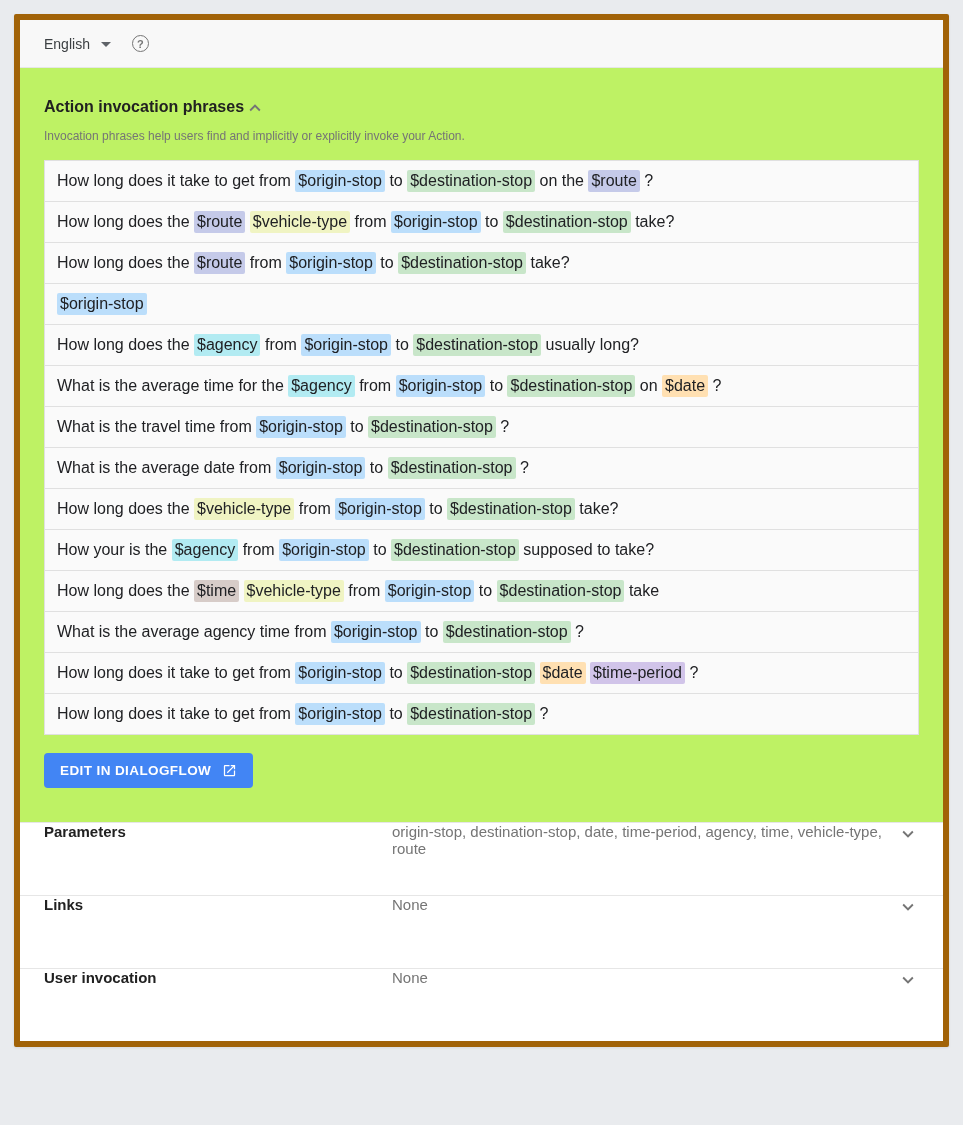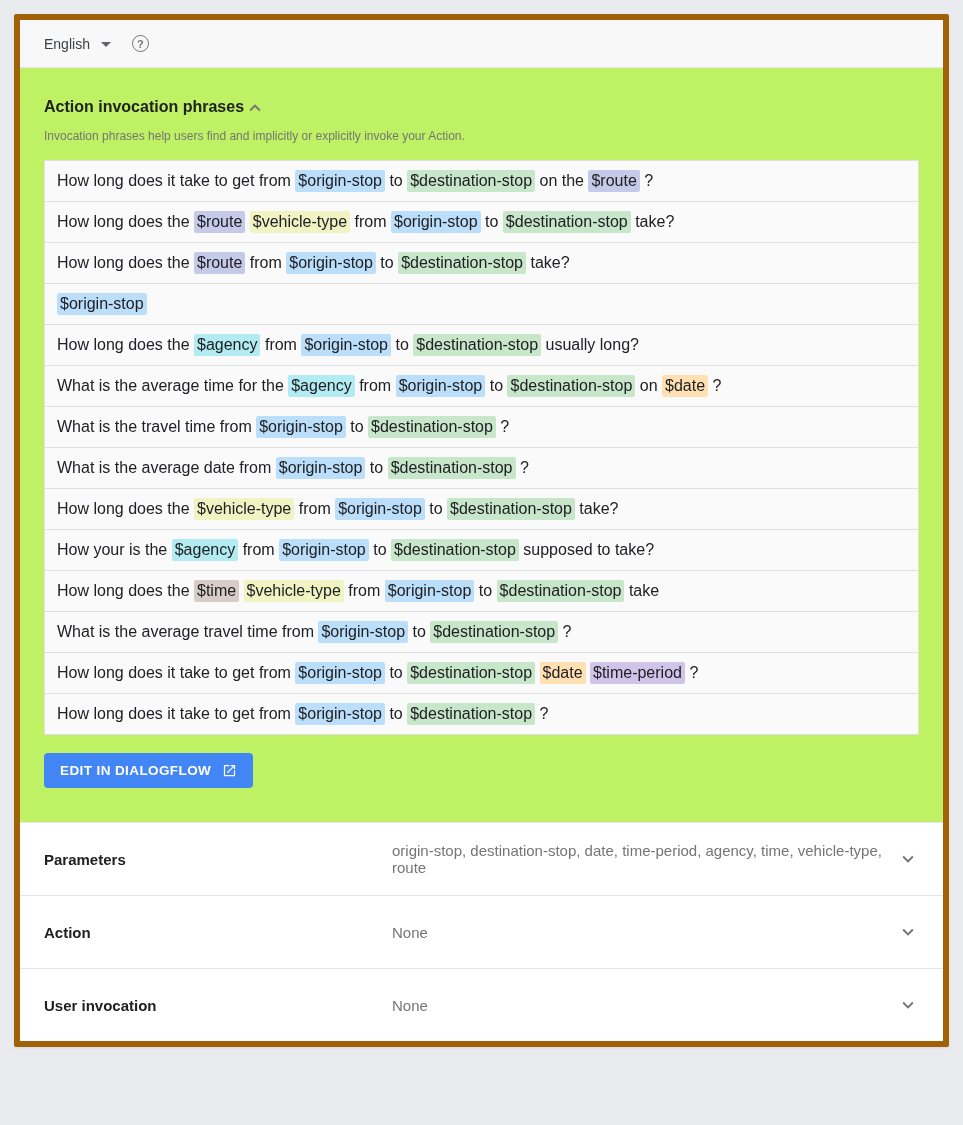--- a/index.html
+++ b/index.html
@@ -72,21 +72,21 @@
     border: none; border-radius: 4px;
     font-family: "Liberation Sans", sans-serif;
     font-size: 13.5px; font-weight: 700; letter-spacing: 0.4px;
     cursor: pointer;
   }
   .edit-btn svg { display: block; }
   
   .section-row {
     height: 73px;
     border-top: 1px solid #e6e6e6;
-    display: flex; align-items: center;
+    display: flex; 
     padding: 0 24px;
     cursor: pointer;
     background: #fff;
   }
   .section-label { width: 306px; font-size: 15px; font-weight: 700; color: #212121; flex: none; }
   .section-value { flex: 1; font-size: 15px; color: #757575; padding-right: 10px; margin-left: 42px; }
   .chevron-icon { flex: none; line-height: 0; }
 </style>
 </head>
 <body>
@@ -119,21 +119,21 @@
         <div class="phrase-row"><span>How long does the </span><span class="param-chip" style="background: rgb(197, 202, 233);">$route</span><span> </span><span class="param-chip" style="background: rgb(240, 244, 195);">$vehicle-type</span><span> from </span><span class="param-chip" style="background: rgb(187, 222, 251);">$origin-stop</span><span> to </span><span class="param-chip" style="background: rgb(200, 230, 201);">$destination-stop</span><span> take?</span></div>
         <div class="phrase-row"><span>How long does the </span><span class="param-chip" style="background: rgb(197, 202, 233);">$route</span><span> from </span><span class="param-chip" style="background: rgb(187, 222, 251);">$origin-stop</span><span> to </span><span class="param-chip" style="background: rgb(200, 230, 201);">$destination-stop</span><span> take?</span></div>
         <div class="phrase-row"><span class="param-chip" style="background: rgb(187, 222, 251);">$origin-stop</span></div>
         <div class="phrase-row"><span>How long does the </span><span class="param-chip" style="background: rgb(178, 235, 242);">$agency</span><span> from </span><span class="param-chip" style="background: rgb(187, 222, 251);">$origin-stop</span><span> to </span><span class="param-chip" style="background: rgb(200, 230, 201);">$destination-stop</span><span> usually long?</span></div>
         <div class="phrase-row"><span>What is the average time for the </span><span class="param-chip" style="background: rgb(178, 235, 242);">$agency</span><span> from </span><span class="param-chip" style="background: rgb(187, 222, 251);">$origin-stop</span><span> to </span><span class="param-chip" style="background: rgb(200, 230, 201);">$destination-stop</span><span> on </span><span class="param-chip" style="background: rgb(255, 224, 178);">$date</span><span> ?</span></div>
         <div class="phrase-row"><span>What is the travel time from </span><span class="param-chip" style="background: rgb(187, 222, 251);">$origin-stop</span><span> to </span><span class="param-chip" style="background: rgb(200, 230, 201);">$destination-stop</span><span> ?</span></div>
         <div class="phrase-row"><span>What is the average date from </span><span class="param-chip" style="background: rgb(187, 222, 251);">$origin-stop</span><span> to </span><span class="param-chip" style="background: rgb(200, 230, 201);">$destination-stop</span><span> ?</span></div>
         <div class="phrase-row"><span>How long does the </span><span class="param-chip" style="background: rgb(240, 244, 195);">$vehicle-type</span><span> from </span><span class="param-chip" style="background: rgb(187, 222, 251);">$origin-stop</span><span> to </span><span class="param-chip" style="background: rgb(200, 230, 201);">$destination-stop</span><span> take?</span></div>
         <div class="phrase-row"><span>How your is the </span><span class="param-chip" style="background: rgb(178, 235, 242);">$agency</span><span> from </span><span class="param-chip" style="background: rgb(187, 222, 251);">$origin-stop</span><span> to </span><span class="param-chip" style="background: rgb(200, 230, 201);">$destination-stop</span><span> supposed to take?</span></div>
         <div class="phrase-row"><span>How long does the </span><span class="param-chip" style="background: rgb(215, 204, 200);">$time</span><span> </span><span class="param-chip" style="background: rgb(240, 244, 195);">$vehicle-type</span><span> from </span><span class="param-chip" style="background: rgb(187, 222, 251);">$origin-stop</span><span> to </span><span class="param-chip" style="background: rgb(200, 230, 201);">$destination-stop</span><span> take</span></div>
-        <div class="phrase-row"><span>What is the average travel time from </span><span class="param-chip" style="background: rgb(187, 222, 251);">$origin-stop</span><span> to </span><span class="param-chip" style="background: rgb(200, 230, 201);">$destination-stop</span><span> ?</span></div>
+        <div class="phrase-row"><span>What is the average agency time from </span><span class="param-chip" style="background: rgb(187, 222, 251);">$origin-stop</span><span> to </span><span class="param-chip" style="background: rgb(200, 230, 201);">$destination-stop</span><span> ?</span></div>
         <div class="phrase-row"><span>How long does it take to get from </span><span class="param-chip" style="background: rgb(187, 222, 251);">$origin-stop</span><span> to </span><span class="param-chip" style="background: rgb(200, 230, 201);">$destination-stop</span><span> </span><span class="param-chip" style="background: rgb(255, 224, 178);">$date</span><span> </span><span class="param-chip" style="background: rgb(209, 196, 233);">$time-period</span><span> ?</span></div>
         <div class="phrase-row"><span>How long does it take to get from </span><span class="param-chip" style="background: rgb(187, 222, 251);">$origin-stop</span><span> to </span><span class="param-chip" style="background: rgb(200, 230, 201);">$destination-stop</span><span> ?</span></div>
       </div>
 
     <button class="edit-btn">
       <span>EDIT IN DIALOGFLOW</span>
       <span class="chevron-icon">
         <svg width="15" height="15" viewBox="0 0 24 24">
             <path d="M19 19H5V5h7V3H5c-1.11 0-2 .9-2 2v14c0 1.1.89 2 2 2h14c1.1 0 2-.9 2-2v-7h-2v7zM14 3v2h3.59l-9.83 9.83 1.41 1.41L19 6.41V10h2V3h-7z" fill="#ffffff"></path>
           </svg>
@@ -145,21 +145,21 @@
     <div class="section-row">
       <div class="section-label">Parameters</div>
       <div class="section-value">origin-stop, destination-stop, date, time-period, agency, time, vehicle-type, route</div>
       <span class="chevron-icon">
         <svg width="22" height="22" viewBox="0 0 24 24">
             <path d="M16.59 8.59 12 13.17 7.41 8.59 6 10l6 6 6-6z" fill="#757575"></path>
           </svg>
       </span>
     </div>
     <div class="section-row">
-      <div class="section-label">Action</div>
+      <div class="section-label">Links</div>
       <div class="section-value">None</div>
       <span class="chevron-icon">
         <svg width="22" height="22" viewBox="0 0 24 24">
             <path d="M16.59 8.59 12 13.17 7.41 8.59 6 10l6 6 6-6z" fill="#757575"></path>
           </svg>
       </span>
     </div>
     <div class="section-row">
       <div class="section-label">User invocation</div>
       <div class="section-value">None</div>

